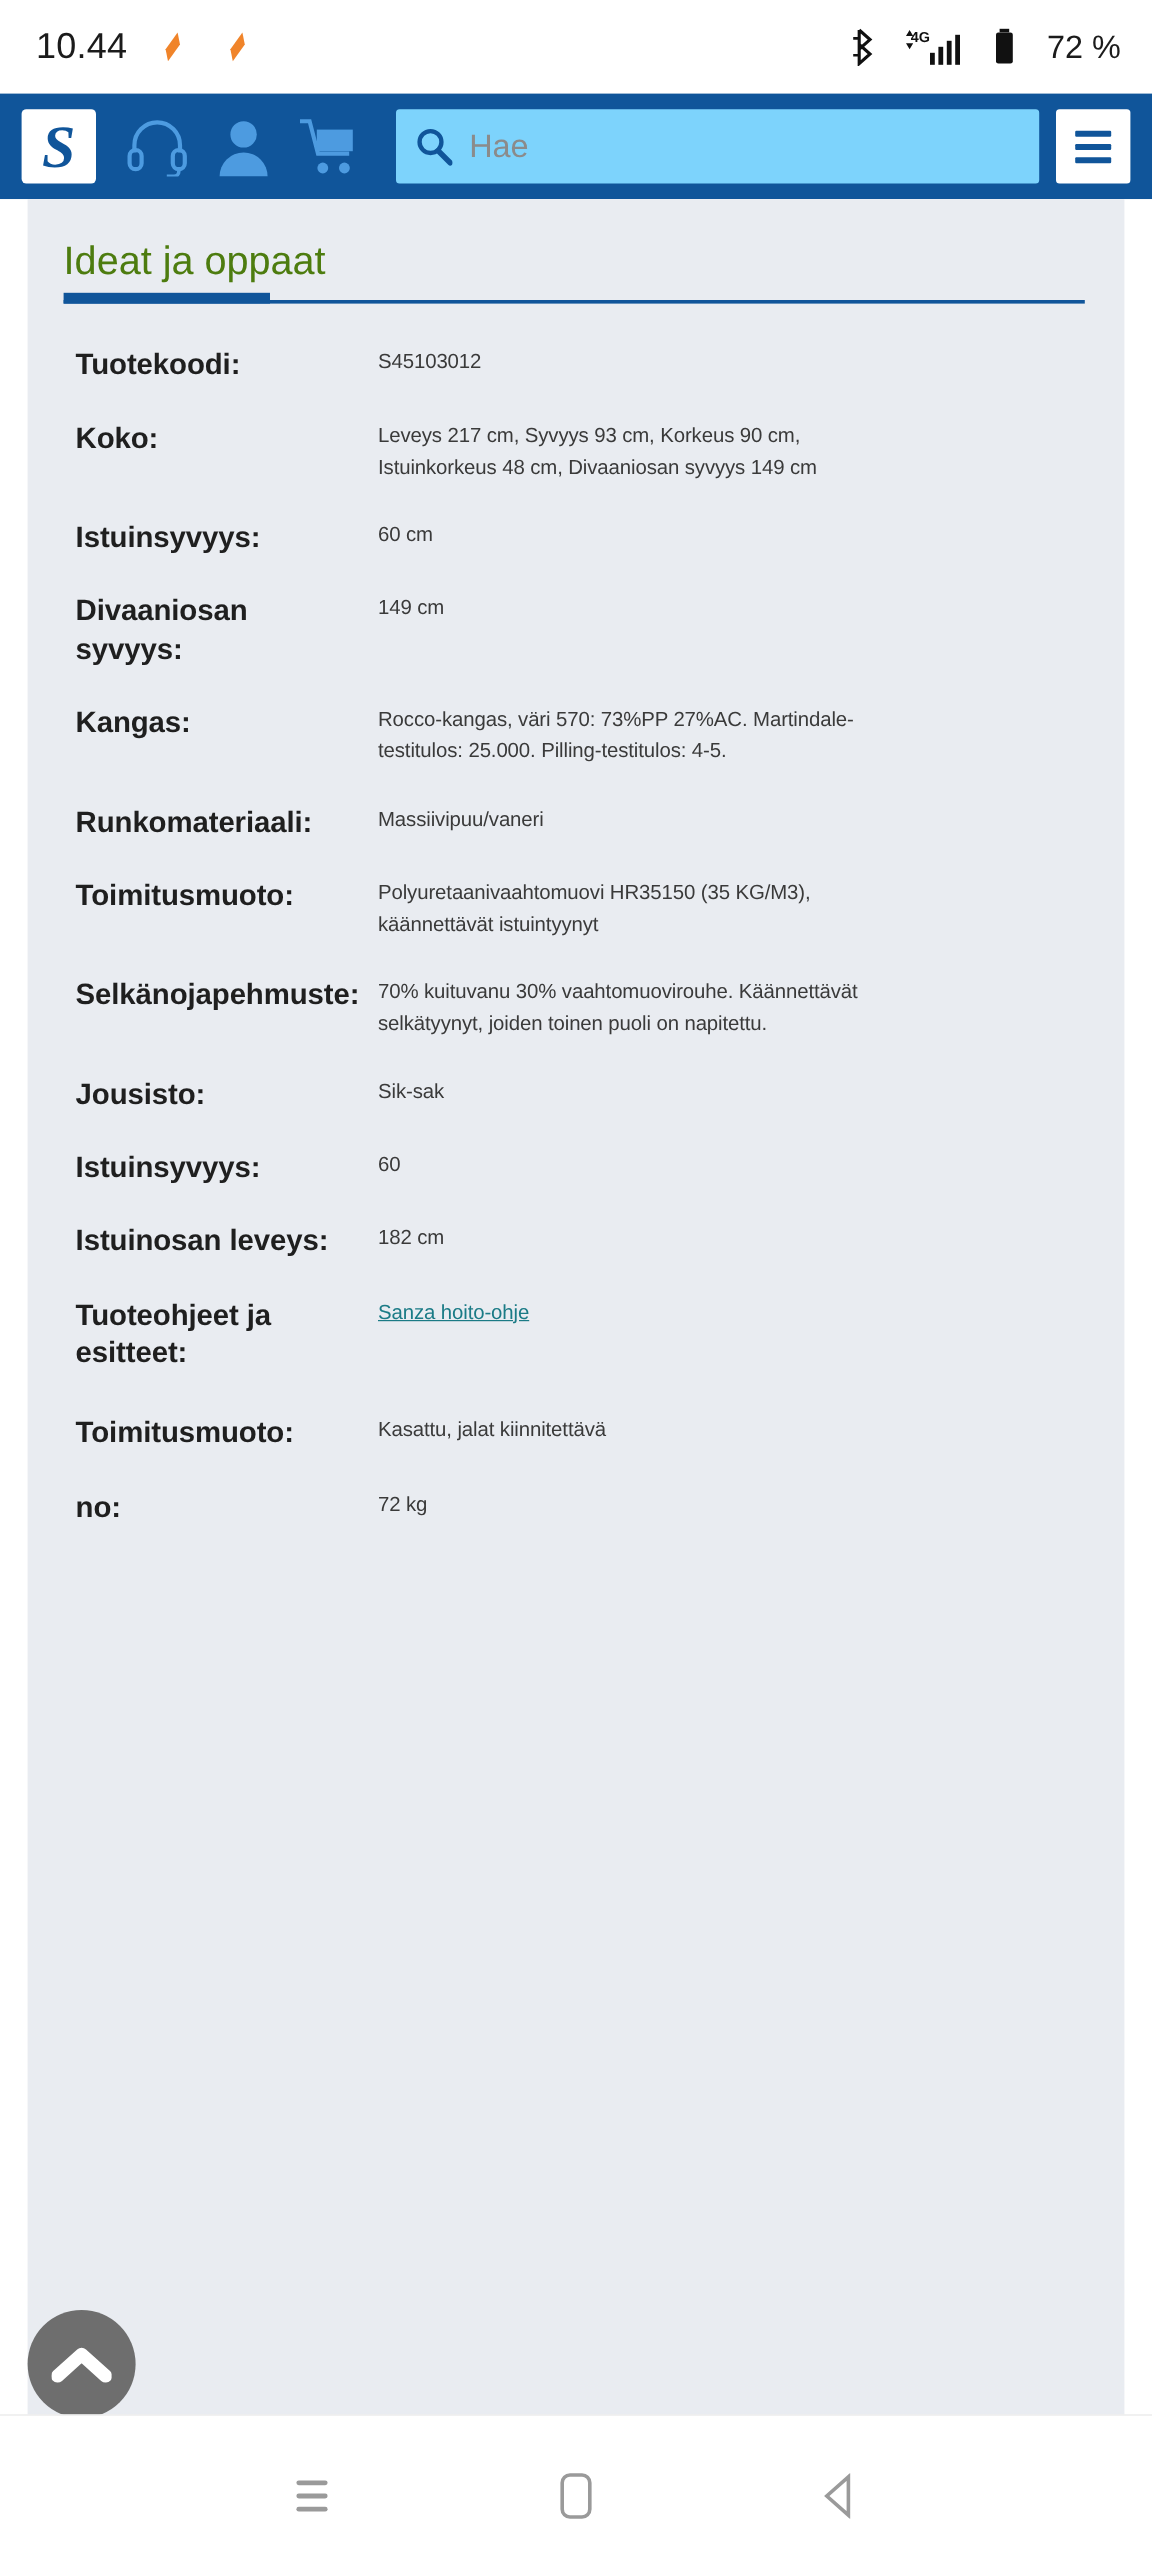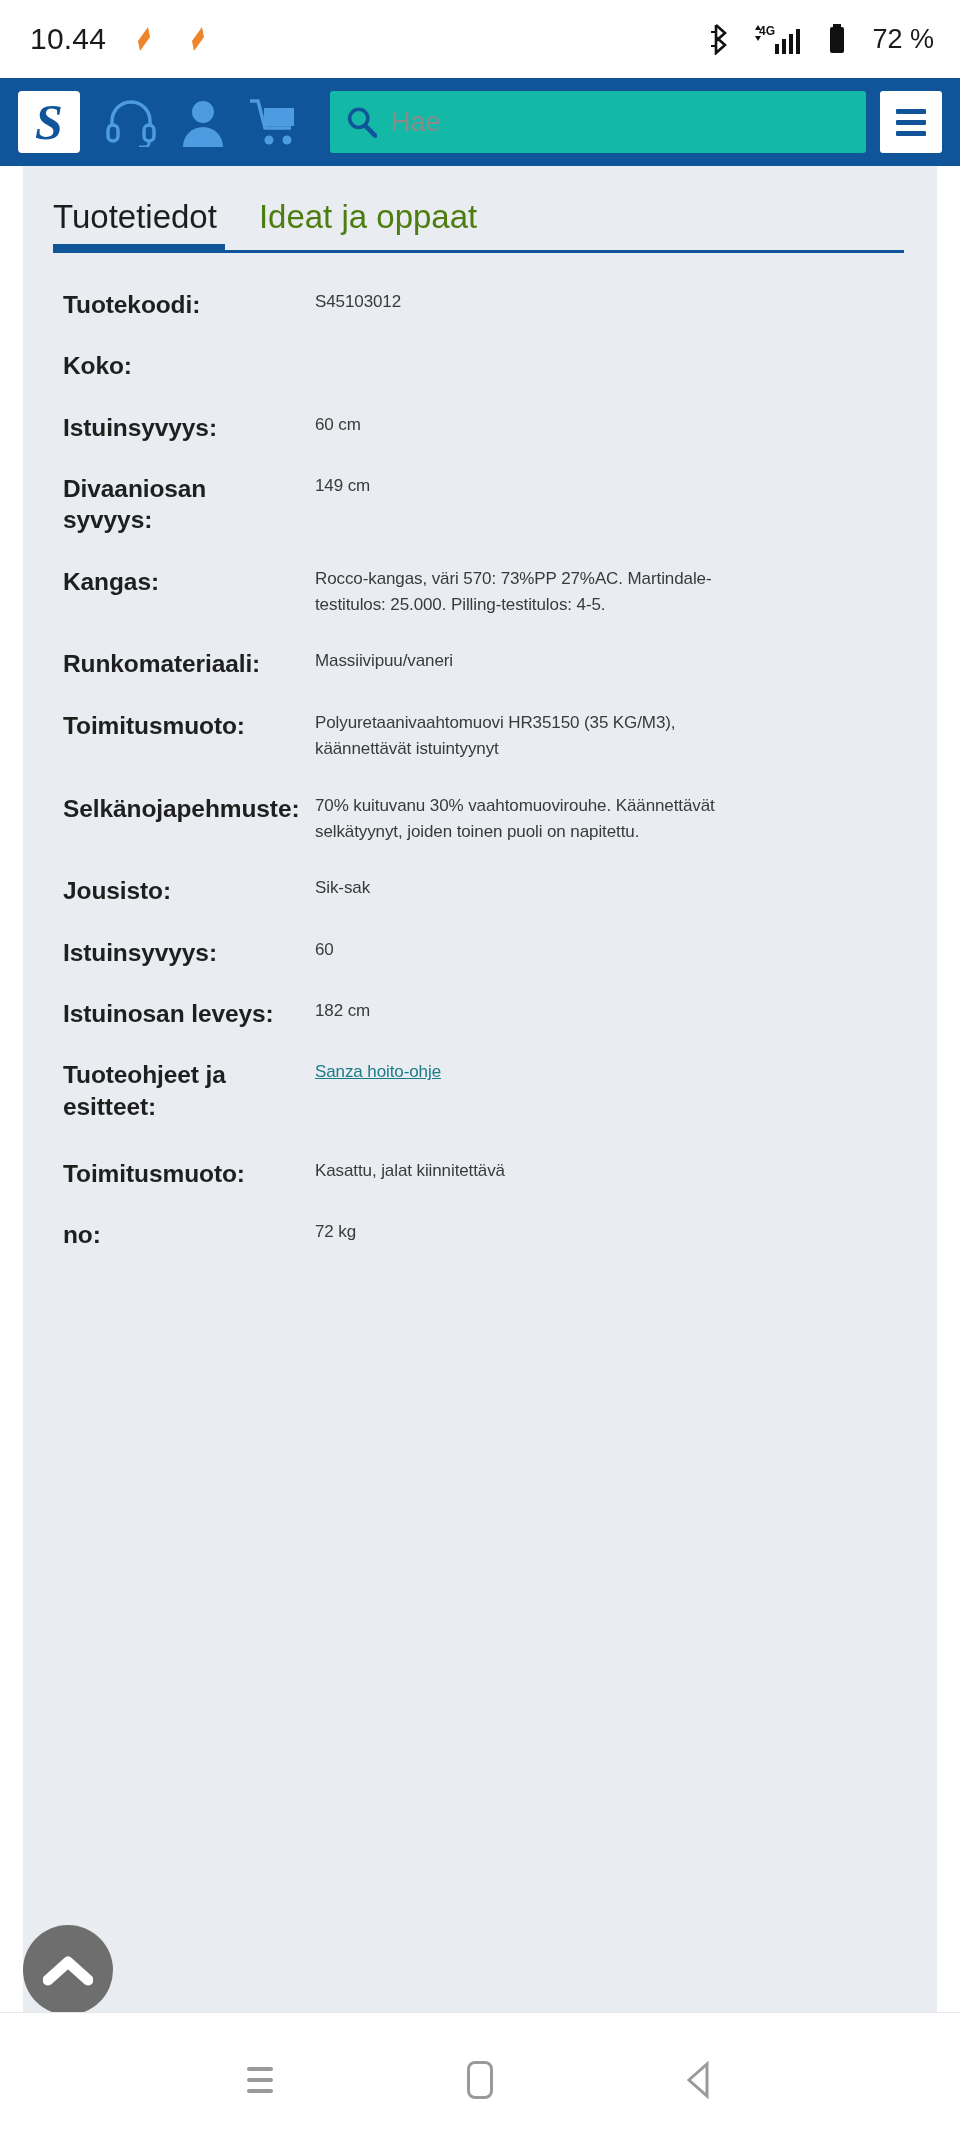--- a/index.html
+++ b/index.html
@@ -81,21 +81,21 @@
     height: 58px;
     display: flex;
     align-items: center;
     justify-content: center;
     flex: none;
     margin-right: 14px;
   }
   .search-wrap {
     flex: 1 1 auto;
     height: 62px;
-    background: #14b8a6;
+    background: #7dd3fc;
     border-radius: 3px;
     display: flex;
     align-items: center;
     padding: 0 16px;
     box-sizing: border-box;
     margin-left: 12px;
     margin-right: 14px;
   }
   .search-input {
     border: none;
@@ -342,34 +342,34 @@
     <span></span>
     <span></span>
     <span></span>
   </div>
 </div>
 
 <div class="page">
   <div class="panel">
 
     <div class="tabs">
-      <div class="tab">Tuotetiedot</div>
       <div class="tab inactive">Ideat ja oppaat</div>
     </div>
     <div class="tab-underline"></div>
 
     <div class="specs">
 
       <div class="spec-row">
         <div class="spec-label">Tuotekoodi:</div>
         <div class="spec-value">S45103012</div>
       </div>
 
       <div class="spec-row">
         <div class="spec-label">Koko:</div>
+        <div class="spec-value">Leveys 217 cm, Syvyys 93 cm, Korkeus 90 cm, Istuinkorkeus 48 cm, Divaaniosan syvyys 149 cm</div>
       </div>
 
       <div class="spec-row">
         <div class="spec-label">Istuinsyvyys:</div>
         <div class="spec-value">60 cm</div>
       </div>
 
       <div class="spec-row">
         <div class="spec-label">Divaaniosan syvyys:</div>
         <div class="spec-value">149 cm</div>

